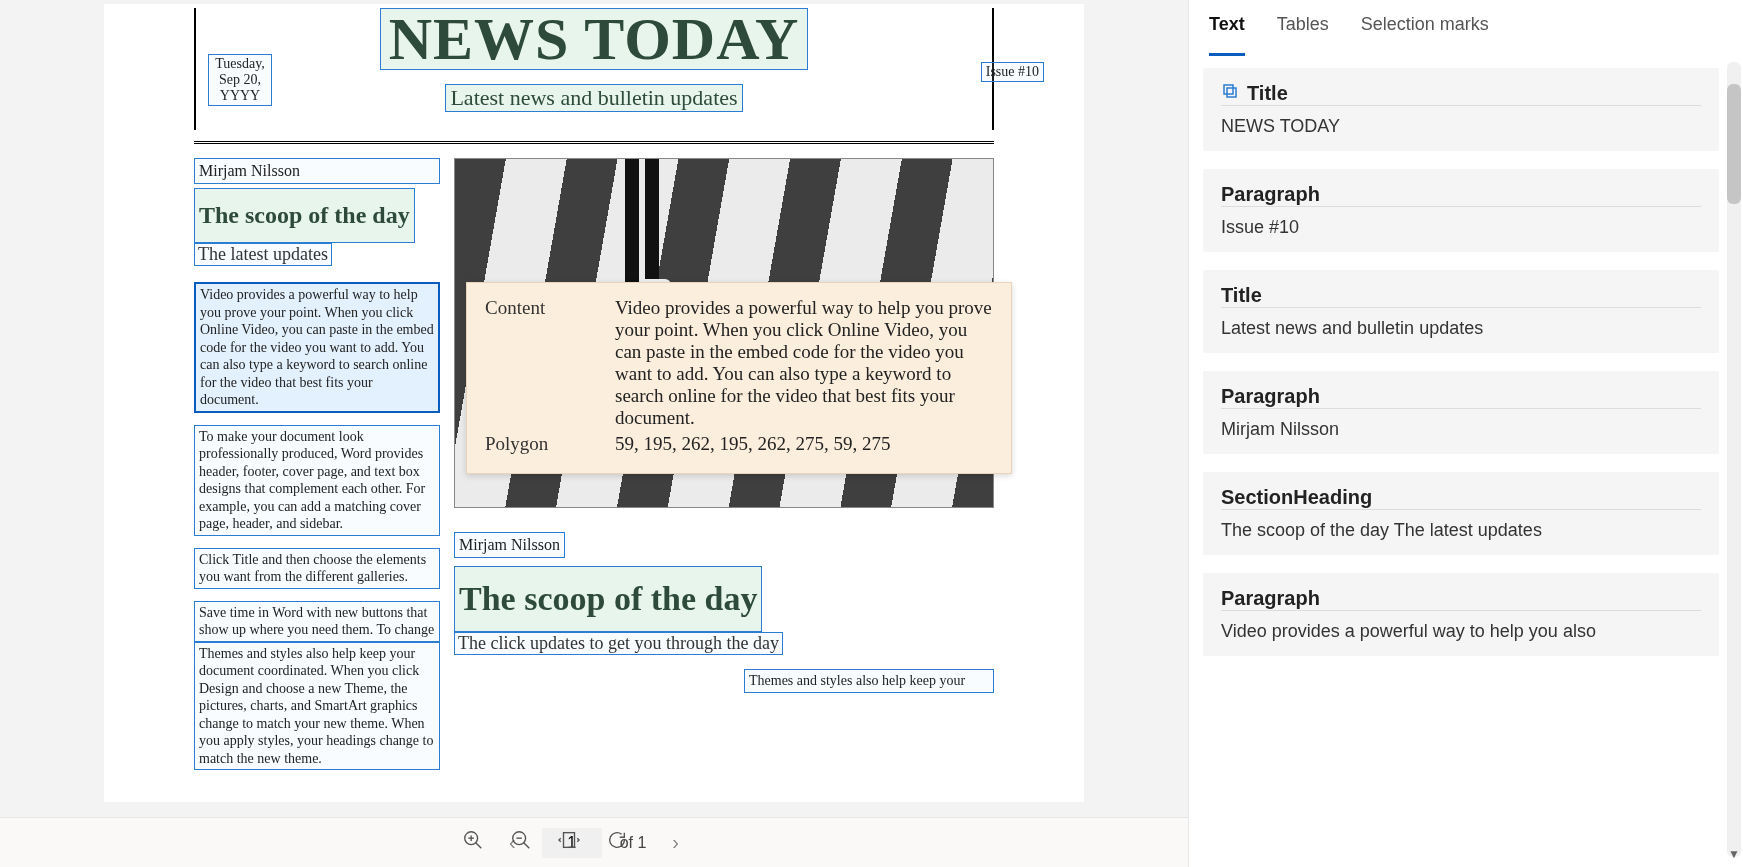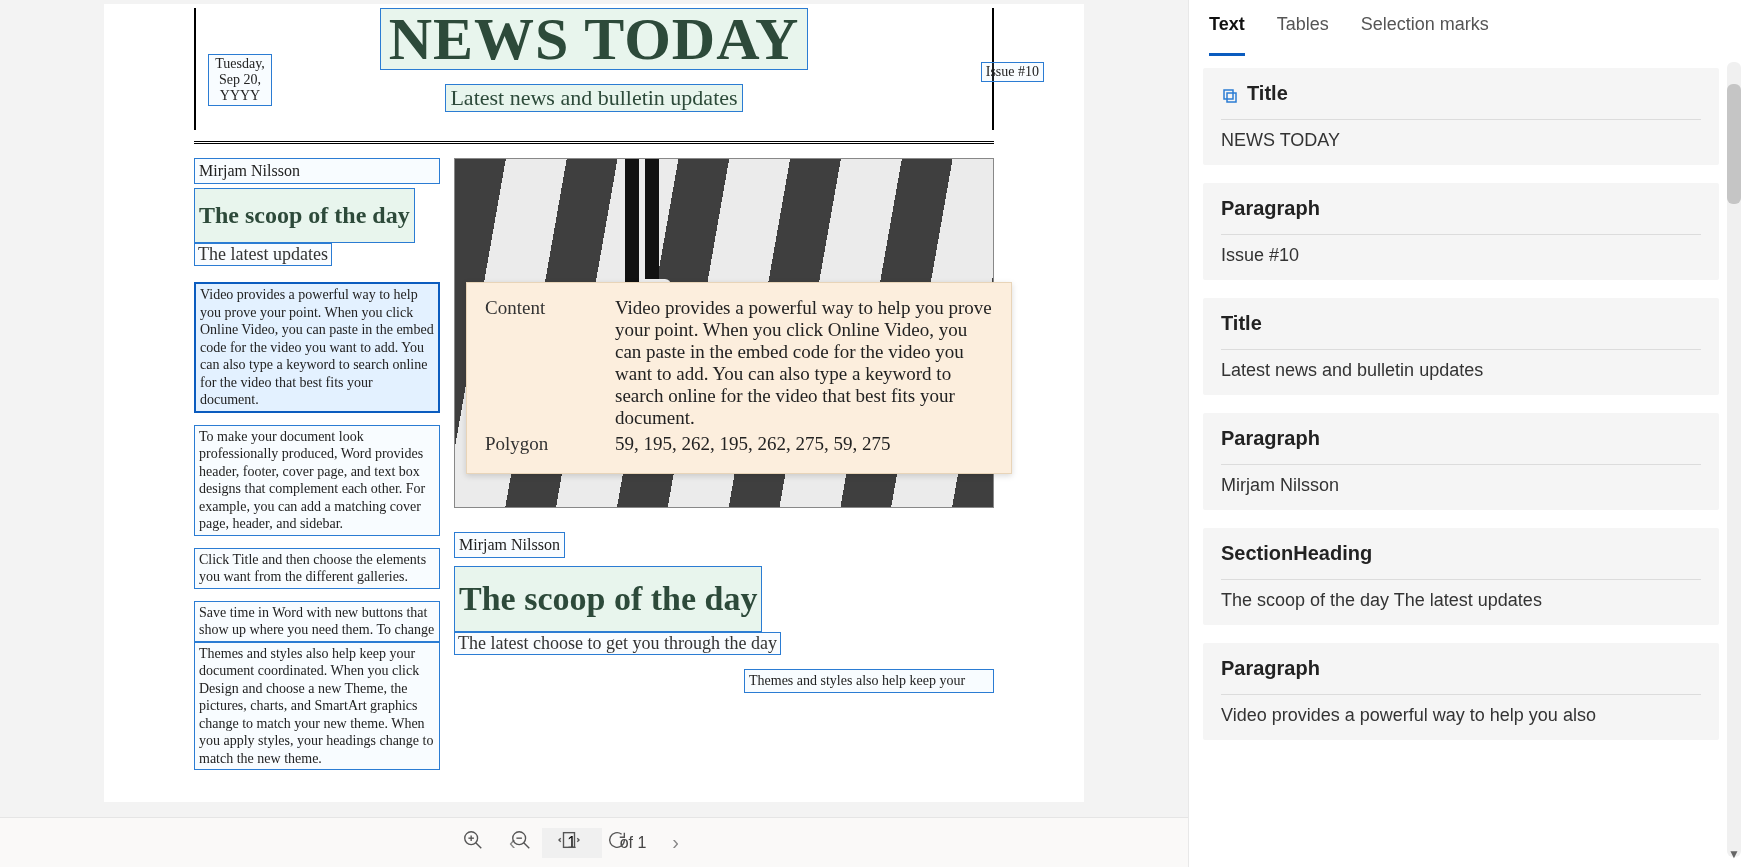--- a/index.html
+++ b/index.html
@@ -56,21 +56,21 @@
 
 
 .panel { width: 555px; background: #fff; display: flex; flex-direction: column; border-left: 1px solid #e8e8e8;}
 .tabs { display: flex; gap: 32px; padding: 14px 20px 0 20px; font-size: 18px; color: #555; }
 .tab { padding-bottom: 18px; cursor: pointer; }
 .tab.active { color: #111; border-bottom: 3px solid #0b5cbf; font-weight: 600;}
 .results { flex: 1; overflow-y: auto; padding: 12px 24px 12px 14px; position: relative;}
 .scrollbar-track{position:absolute;right:2px;top:6px;width:14px;height:98%;background:#f0f0f0;border-radius:6px;}
 .scrollbar-thumb{position:absolute;right:2px;top:6px;width:14px;height:120px;background:#c5c5c5;border-radius:6px;}
 .card { background: #f5f5f5; border-radius: 2px; margin-bottom: 18px; padding: 14px 18px; }
-.card-head { display:flex; align-items:flex-end; gap:8px; font-size: 20px; font-weight: 600; color: #222; padding-bottom: 14px; border-bottom: 1px solid #dcdcdc; margin-bottom: 10px;}
+.card-head { display:flex; align-items:flex-start; gap:8px; font-size: 20px; font-weight: 600; color: #222; padding-bottom: 0; border-bottom: 1px solid #dcdcdc; margin-bottom: 10px;}
 .card-body { font-size: 18px; color: #333; }
 .tiny-icon{width:18px;height:18px;}
 .arrow-btn{position:absolute;right:2px;width:14px;height:16px;color:#666;font-size:12px;text-align:center;}
 </style>
 </head>
 <body>
 
 <div class="app">
 
   <div class="viewer">
@@ -106,21 +106,21 @@
                   <div class="leg l"></div>
                   <div class="leg r"></div>
                   <div class="shoe l"></div>
                   <div class="shoe r"></div>
                 </div>
             </div>
 
             <div style="margin-top:24px;">
               <div class="para-box author" style="display:inline-block;margin-bottom:8px;">Mirjam Nilsson</div><br>
               <span class="headline" style="font-size:34px;">The scoop of the day</span><br>
-              <span class="deck">The latest choose to get you through the day</span>
+              <span class="deck">The click updates to get you through the day</span>
               <div style="display:flex;gap:14px;margin-top:14px;">
                 <div style="flex:1;"></div>
                 <div class="para-box" style="width:250px;margin:0">Themes and styles also help keep your</div>
               </div>
             </div>
           </div>
         </div>
 
         <div class="tooltip">
           <div class="tt-row">

